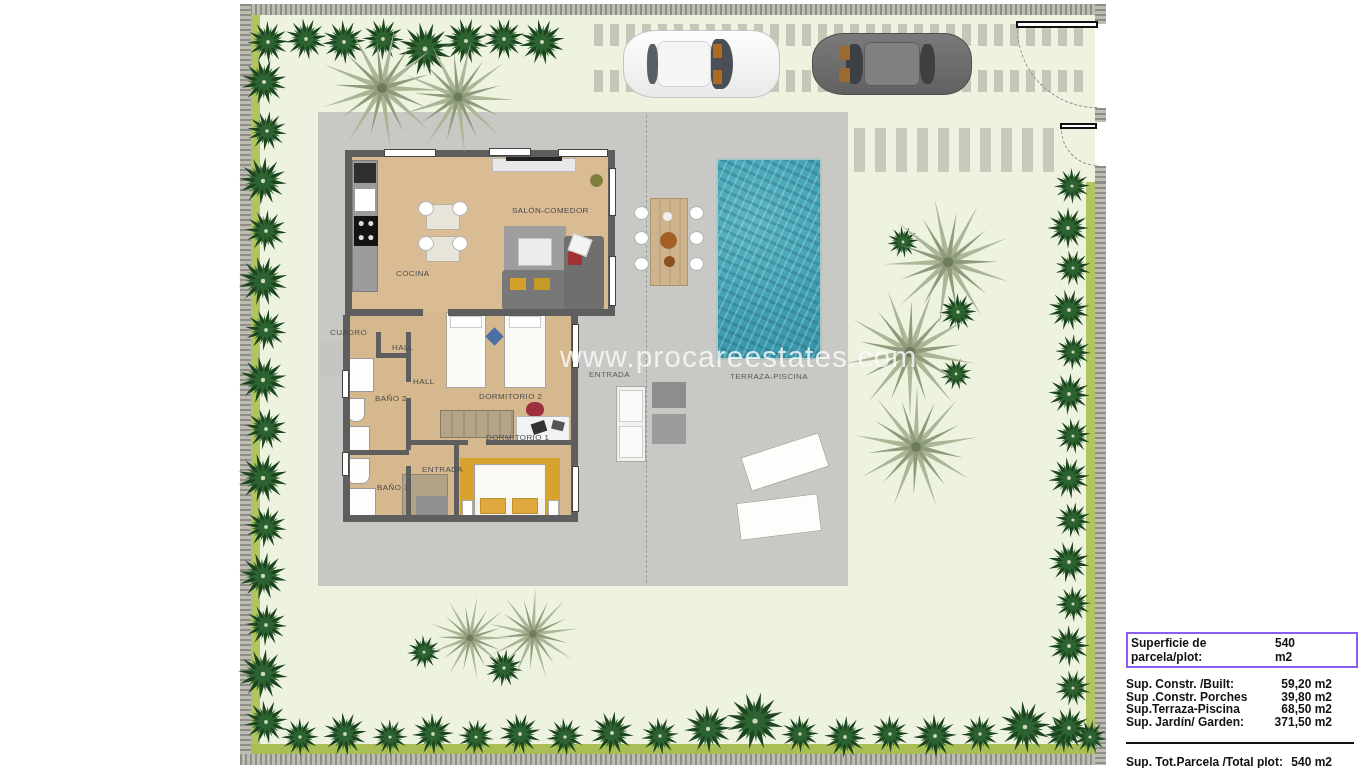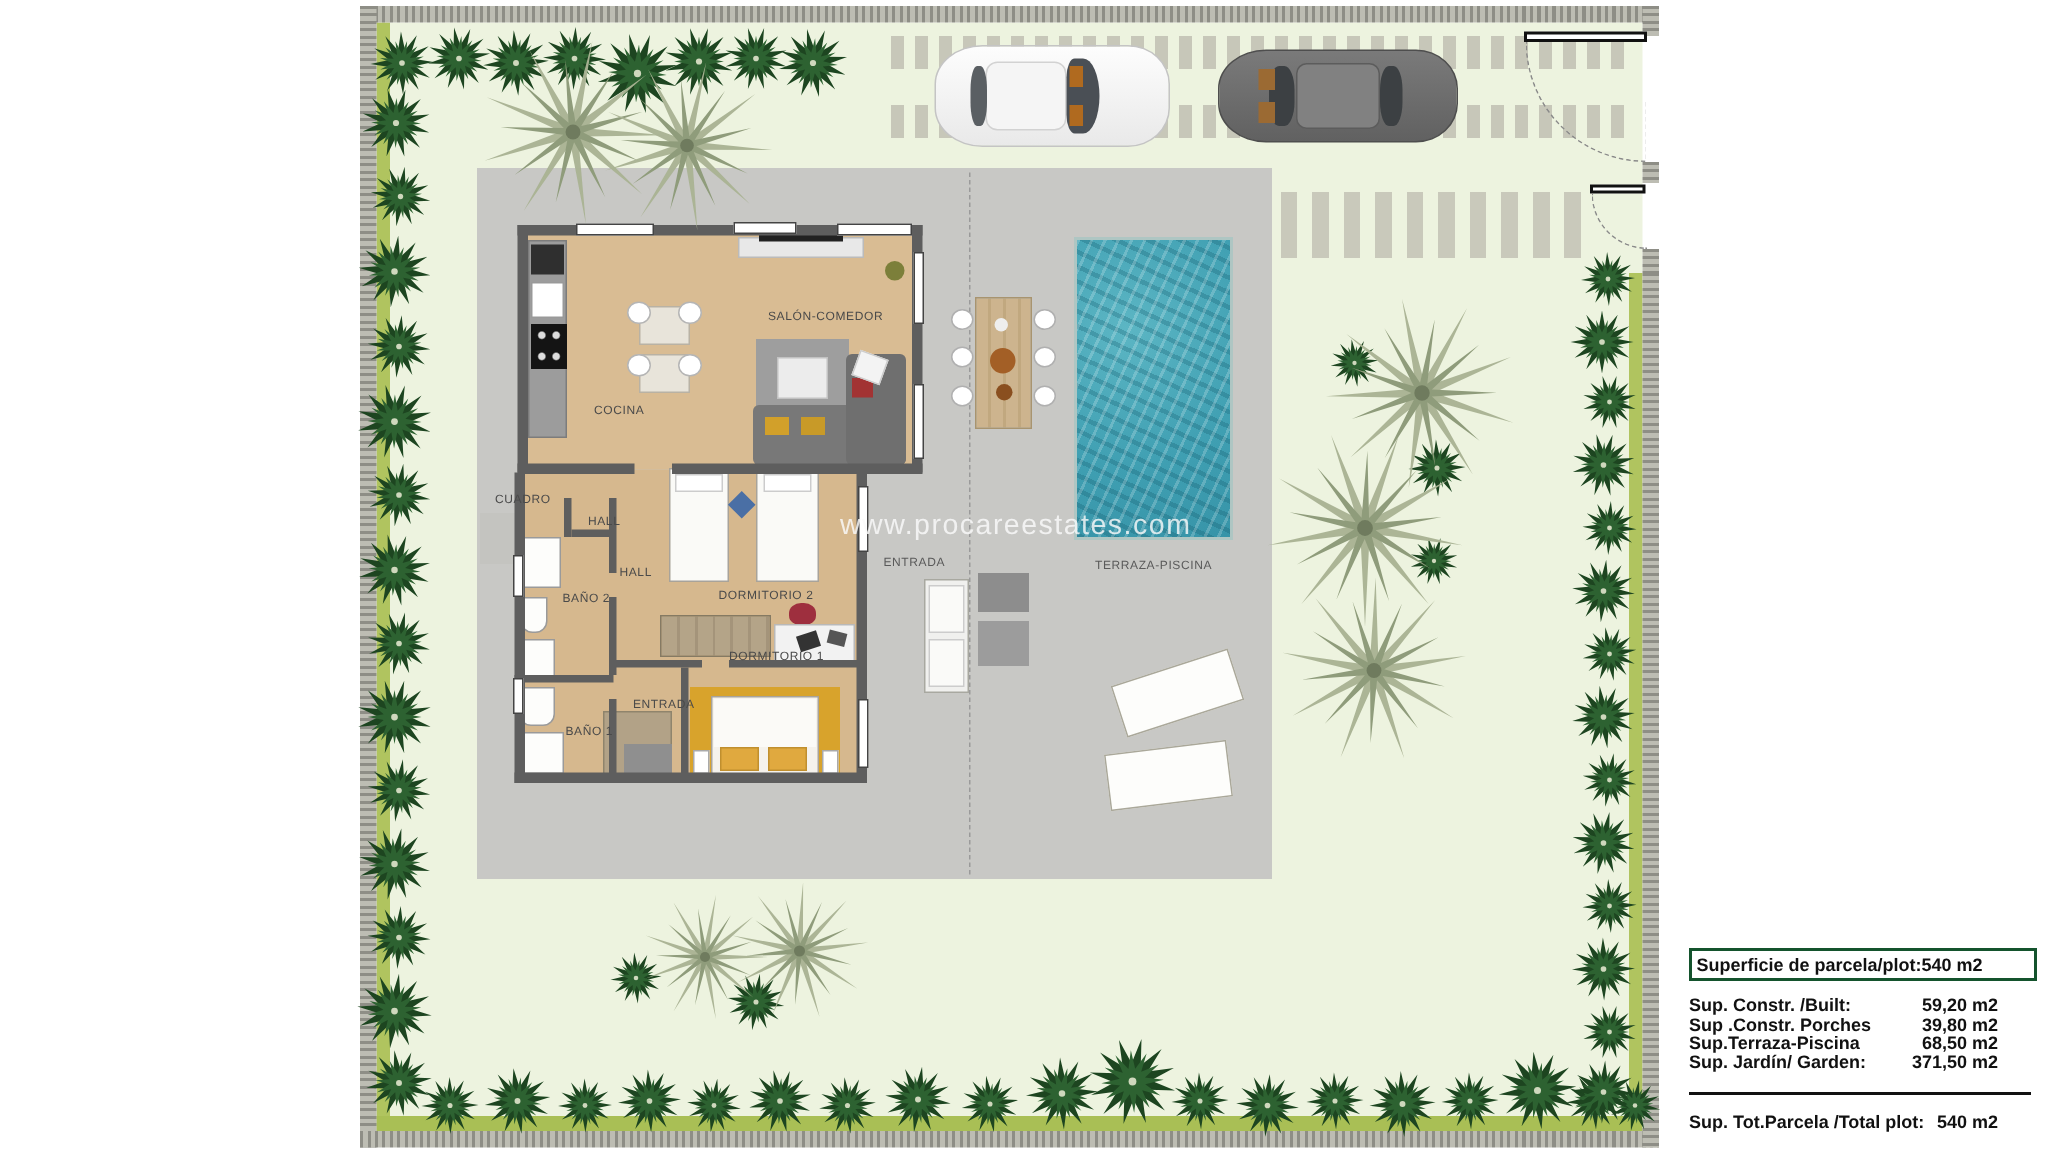--- a/index.html
+++ b/index.html
@@ -8,25 +8,25 @@
   .wall{position:absolute;background:#5e5e5e;}
   .hwall{position:absolute;background:repeating-linear-gradient(90deg,#8e8e86 0 2px,#bdbdb3 2px 5px);}
   .vwall{position:absolute;background:repeating-linear-gradient(180deg,#8e8e86 0 2px,#bdbdb3 2px 5px);}
   .win{position:absolute;background:#fff;border:1px solid #444;box-sizing:border-box;}
   .rlabel{position:absolute;font-size:8px;letter-spacing:.4px;color:#4a4a4a;white-space:nowrap;}
   .wfix{position:absolute;background:#fdfdfb;border:1px solid #9a9a9a;box-sizing:border-box;}
   .dash-band{position:absolute;background:repeating-linear-gradient(90deg,#c7c7b9 0 9px,rgba(0,0,0,0) 9px 16px);}
   .path-band{position:absolute;background:repeating-linear-gradient(90deg,#c9c9bb 0 11px,rgba(0,0,0,0) 11px 21px);}
   .gate-leaf{position:absolute;background:#fff;border:2px solid #111;box-sizing:border-box;}
   .gate-arc{position:absolute;border-left:1px dashed #8a8a8a;border-bottom:1px dashed #8a8a8a;border-bottom-left-radius:100%;}
-  .watermark{position:absolute;left:560px;top:340px;font-size:19px;letter-spacing:1px;color:rgba(250,250,250,.82);white-space:nowrap;}
+  .watermark{position:absolute;left:560px;top:340px;font-size:30px;letter-spacing:1px;color:rgba(250,250,250,.82);white-space:nowrap;}
   
   .areas{position:absolute;left:1126px;top:622px;width:232px;color:#111;}
   .t-title{font-size:17px;font-weight:bold;letter-spacing:.2px;white-space:nowrap;}
-  .t-box{margin-top:10px;border:2px solid #14532d;display:flex;justify-content:flex-start;font-size:12px;font-weight:bold;padding:2px 28px 2px 3px;box-sizing:border-box;}
+  .t-box{margin-top:10px;border:2px solid #8b5cf6;display:flex;justify-content:center;font-size:12px;font-weight:bold;padding:2px 42px 2px 3px;box-sizing:border-box;}
   .t-rows{margin-top:10px;}
   .t-row{display:flex;justify-content:space-between;font-size:12px;font-weight:bold;line-height:12.5px;padding-right:26px;}
   .t-line{border-top:2px solid #111;margin-top:14px;width:228px;}
   .t-total{margin-top:12px;}
   
   .car{position:absolute;}
   .car .body{position:absolute;inset:0;border-radius:32px 28px 28px 32px / 26px;box-sizing:border-box;}
   svg#veg{position:absolute;left:0;top:0;pointer-events:none;}
 </style>
 </head>

